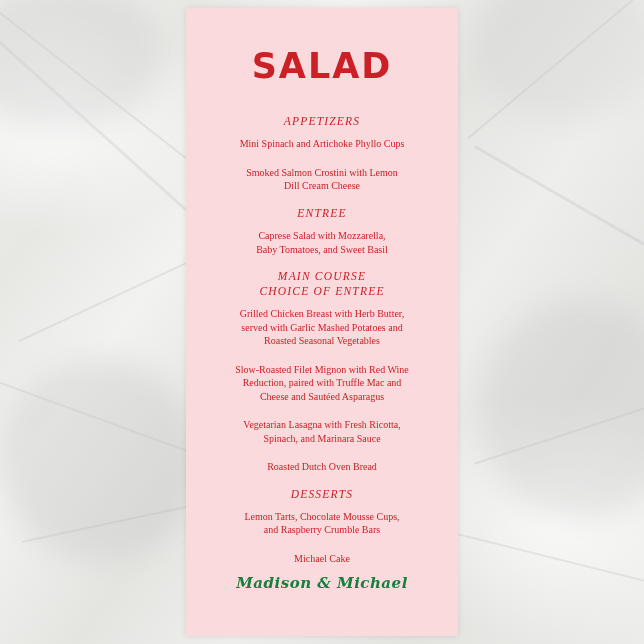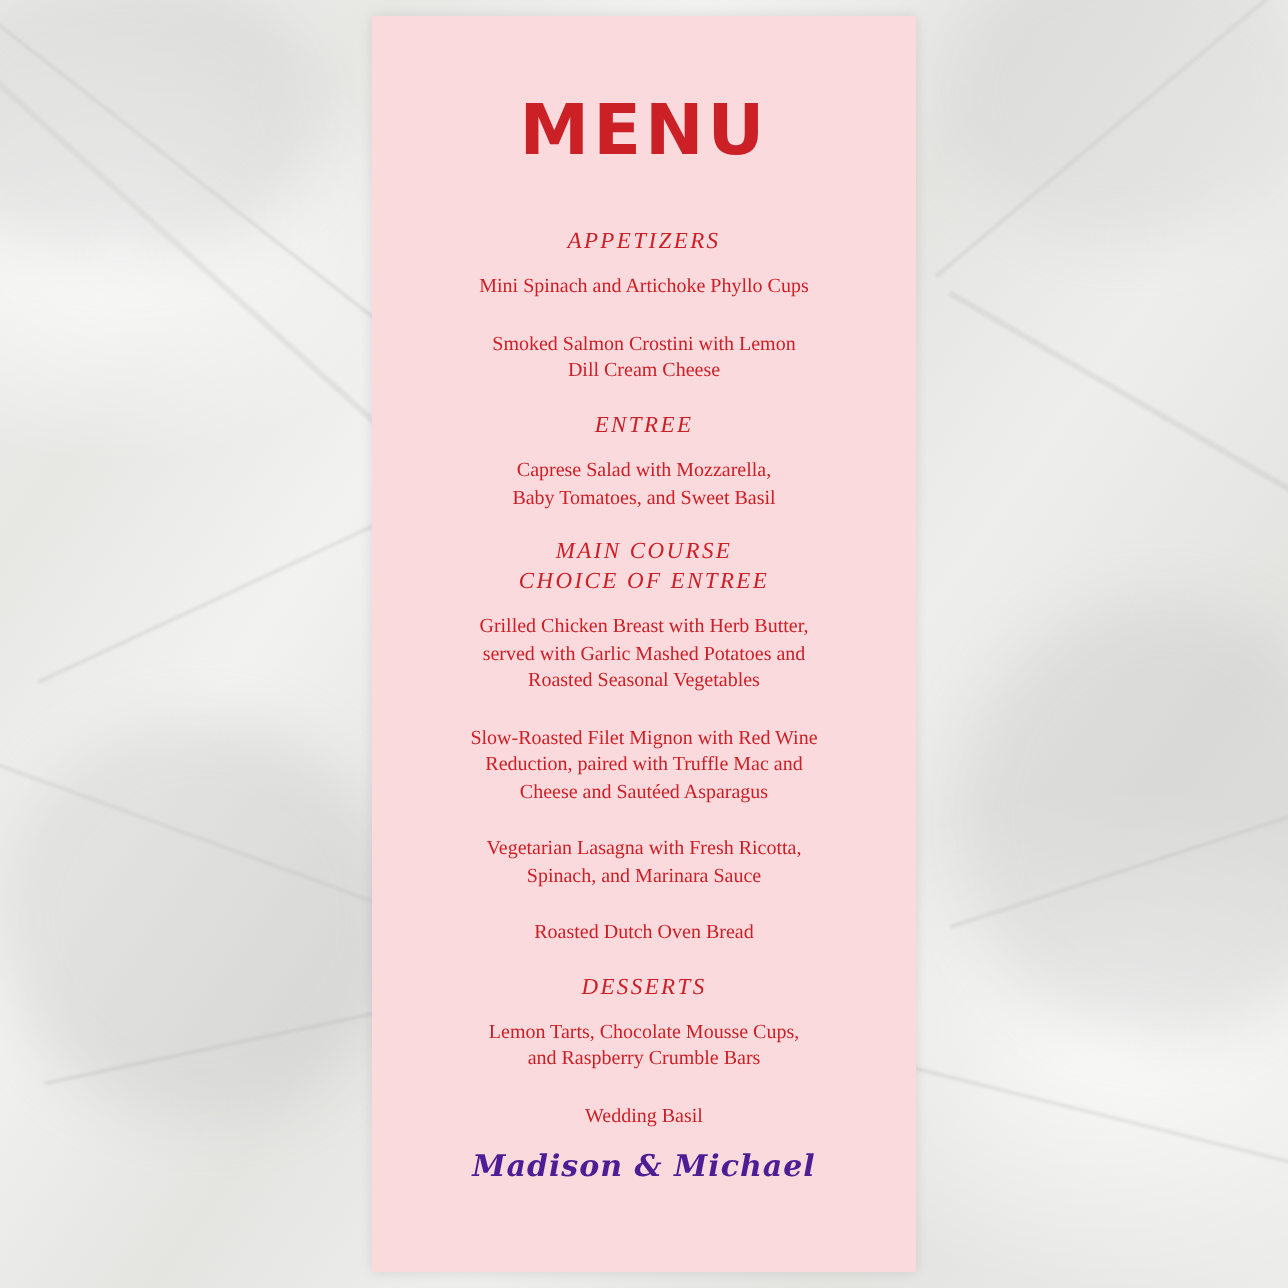--- a/index.html
+++ b/index.html
@@ -84,21 +84,21 @@
   .item:last-child { margin-bottom: 0; }
 
   .section { margin-bottom: 13px; }
 
   .couple {
     position: absolute;
     left: 0;
     right: 0;
     bottom: 44px;
     text-align: center;
-    color: #4c1d95;
+    color: #15803d;
     font-family: "DejaVu Serif", serif;
     font-style: italic;
     font-weight: bold;
     font-size: 15px;
     letter-spacing: 0.5px;
   }
 </style>
 </head>
 <body>
 
@@ -112,40 +112,40 @@
   <div class="vein vein3" style="left:440px; top:60px; width:240px; height:2px; transform:rotate(-40deg);"></div>
   <div class="vein vein2" style="left:460px; top:200px; width:220px; height:3px; transform:rotate(30deg);"></div>
   <div class="vein" style="left:470px; top:430px; width:210px; height:2px; transform:rotate(-18deg);"></div>
   <div class="vein vein3" style="left:450px; top:560px; width:230px; height:2px; transform:rotate(14deg);"></div>
   <div class="smudge" style="left:-40px; top:-20px; width:200px; height:150px; background:rgba(200,200,200,0.35);"></div>
   <div class="smudge" style="left:0px; top:360px; width:200px; height:200px; background:rgba(190,190,190,0.30);"></div>
   <div class="smudge" style="left:480px; top:300px; width:200px; height:220px; background:rgba(195,195,195,0.30);"></div>
   <div class="smudge" style="left:470px; top:-30px; width:190px; height:150px; background:rgba(205,205,205,0.28);"></div>
 
   <div id="card">
-    <div class="menu-title">MENU</div>
+    <div class="menu-title">SALAD</div>
     <div class="sections">
         <div class="section">
           <div class="section-head">APPETIZERS</div>
           <div class="item">Mini Spinach and Artichoke Phyllo Cups</div>
           <div class="item">Smoked Salmon Crostini with Lemon<br>Dill Cream Cheese</div>
         </div>
         <div class="section">
           <div class="section-head">ENTREE</div>
           <div class="item">Caprese Salad with Mozzarella,<br>Baby Tomatoes, and Sweet Basil</div>
         </div>
         <div class="section">
           <div class="section-head">MAIN COURSE<br>CHOICE OF ENTREE</div>
           <div class="item">Grilled Chicken Breast with Herb Butter,<br>served with Garlic Mashed Potatoes and<br>Roasted Seasonal Vegetables</div>
           <div class="item">Slow-Roasted Filet Mignon with Red Wine<br>Reduction, paired with Truffle Mac and<br>Cheese and Sautéed Asparagus</div>
           <div class="item">Vegetarian Lasagna with Fresh Ricotta,<br>Spinach, and Marinara Sauce</div>
           <div class="item">Roasted Dutch Oven Bread</div>
         </div>
         <div class="section">
           <div class="section-head">DESSERTS</div>
           <div class="item">Lemon Tarts, Chocolate Mousse Cups,<br>and Raspberry Crumble Bars</div>
-          <div class="item">Wedding Basil</div>
+          <div class="item">Michael Cake</div>
         </div>
       </div>
     <div class="couple">Madison &amp; Michael</div>
   </div>
 
 </div>
 
 </body></html>

